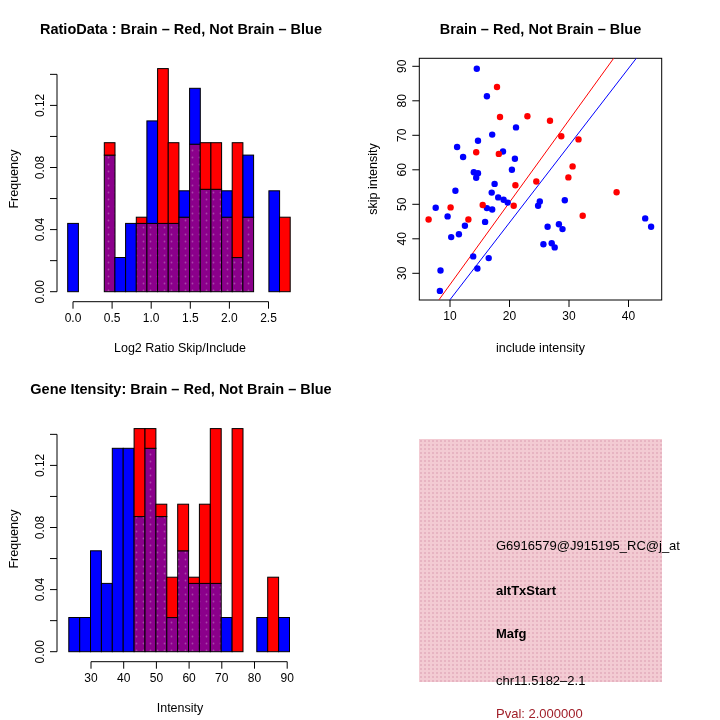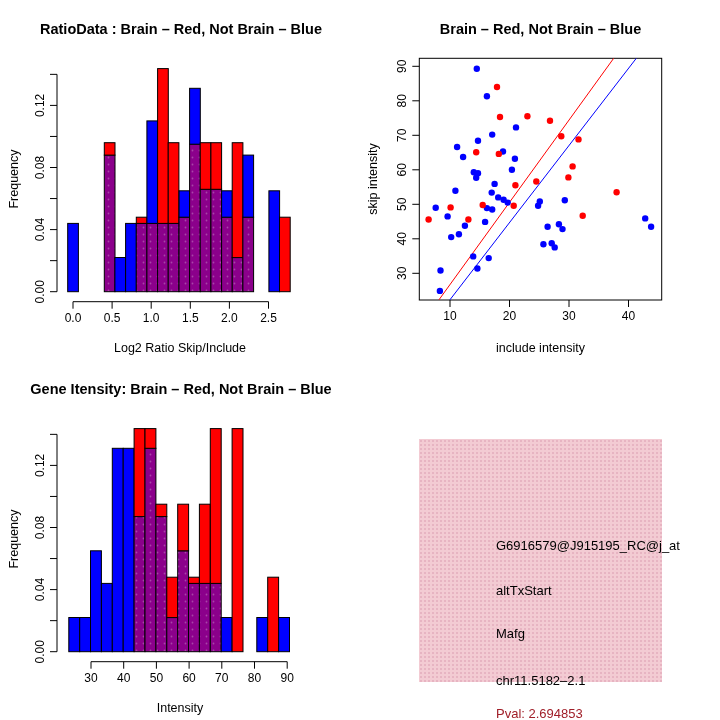--- a/index.html
+++ b/index.html
@@ -251,19 +251,19 @@
       <text x="44" y="105.4" text-anchor="middle" font-size="12" fill="#000000" transform="rotate(-90 44 105.4)">0.12</text>
       <line x1="50" y1="74.34999999999997" x2="57" y2="74.34999999999997" stroke="#000000" stroke-width="1"></line>
       <text x="181" y="34" text-anchor="middle" font-size="14.5" fill="#000000" font-weight="700">Gene Itensity: Brain – Red, Not Brain – Blue</text>
       <text x="180" y="352" text-anchor="middle" font-size="12.5" fill="#000000">Intensity</text>
       <text x="18" y="179" text-anchor="middle" font-size="12.5" fill="#000000" transform="rotate(-90 18 179)">Frequency</text>
     </svg>
 
   <div id="panel-br">
     <div class="info-card">
       <div class="info-line" style="top: 99px; color: rgb(0, 0, 0);">G6916579@J915195_RC@j_at</div>
-      <div class="info-line" style="top: 144px; color: rgb(0, 0, 0);">altTxStart</div>
-      <div class="info-line" style="top: 187px; color: rgb(0, 0, 0);">Mafg</div>
+      <div class="info-line" style="top: 144px; color: rgb(0, 0, 0); font-weight: bold;">altTxStart</div>
+      <div class="info-line" style="top: 187px; color: rgb(0, 0, 0); font-weight: bold;">Mafg</div>
       <div class="info-line" style="top: 234px; color: rgb(0, 0, 0);">chr11.5182–2.1</div>
-      <div class="info-line" style="top: 267px; color: rgb(160, 30, 40);">Pval: 2.694853</div>
+      <div class="info-line" style="top: 267px; color: rgb(160, 30, 40);">Pval: 2.000000</div>
     </div>
   </div>
 </div>
 
 </body></html>

